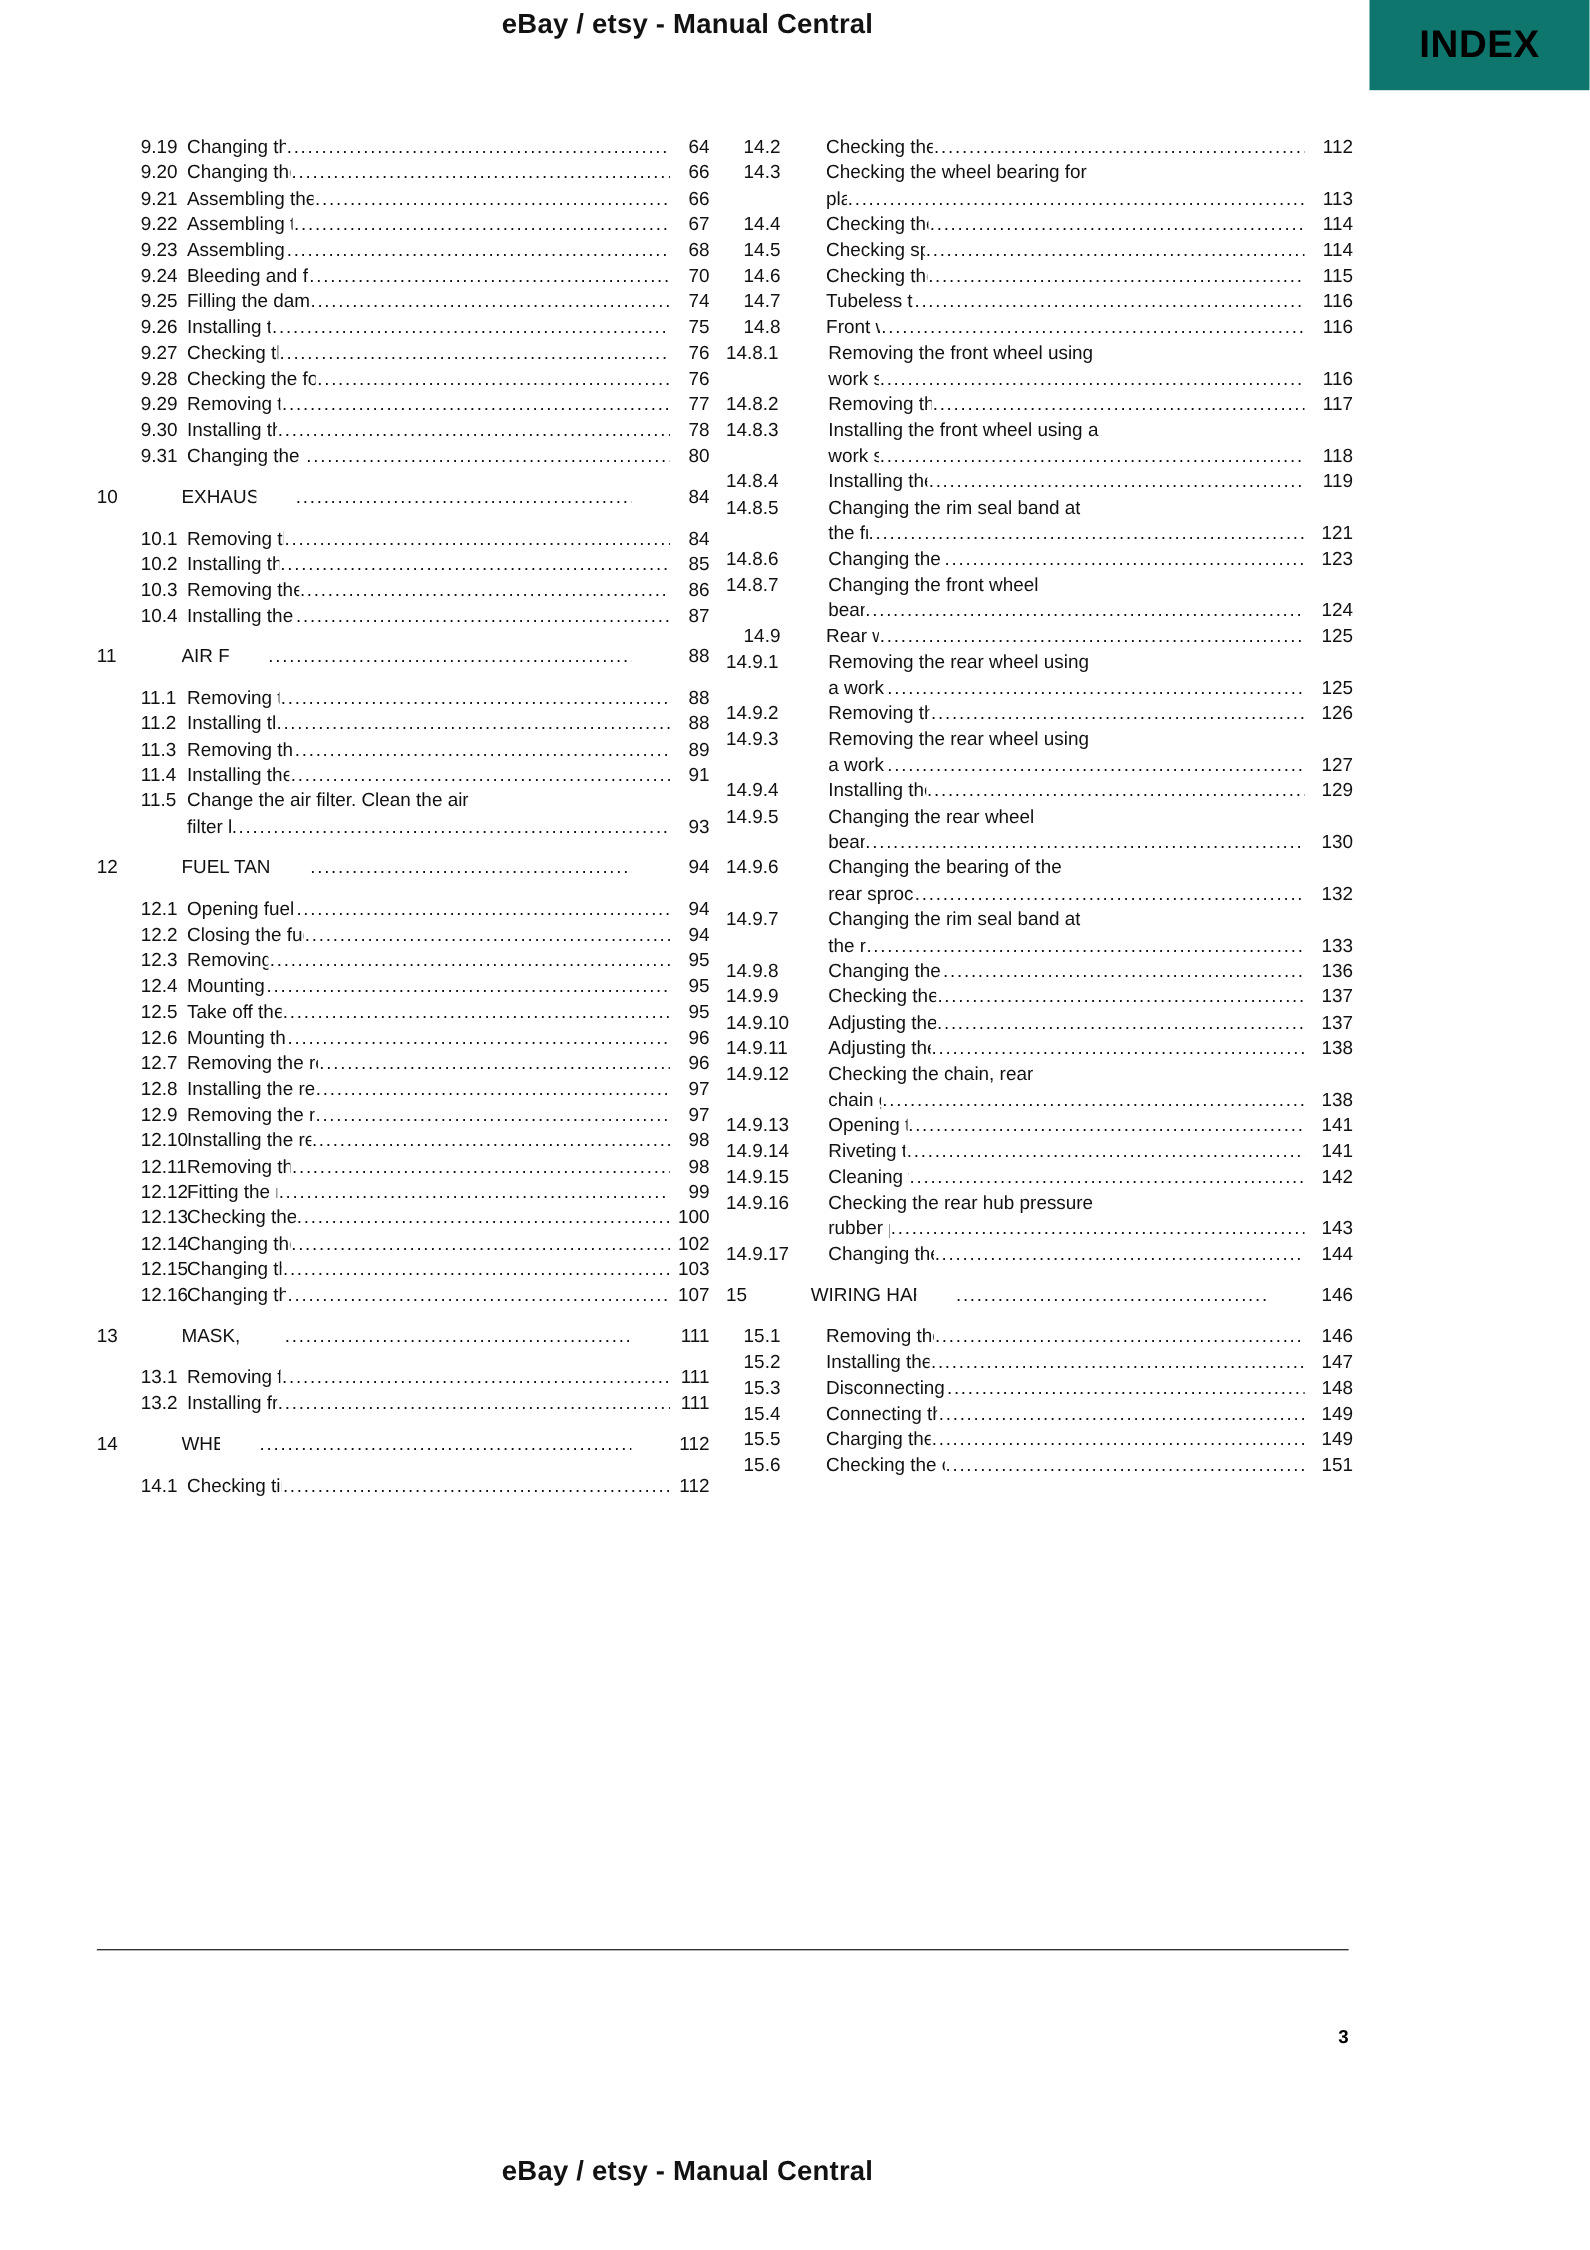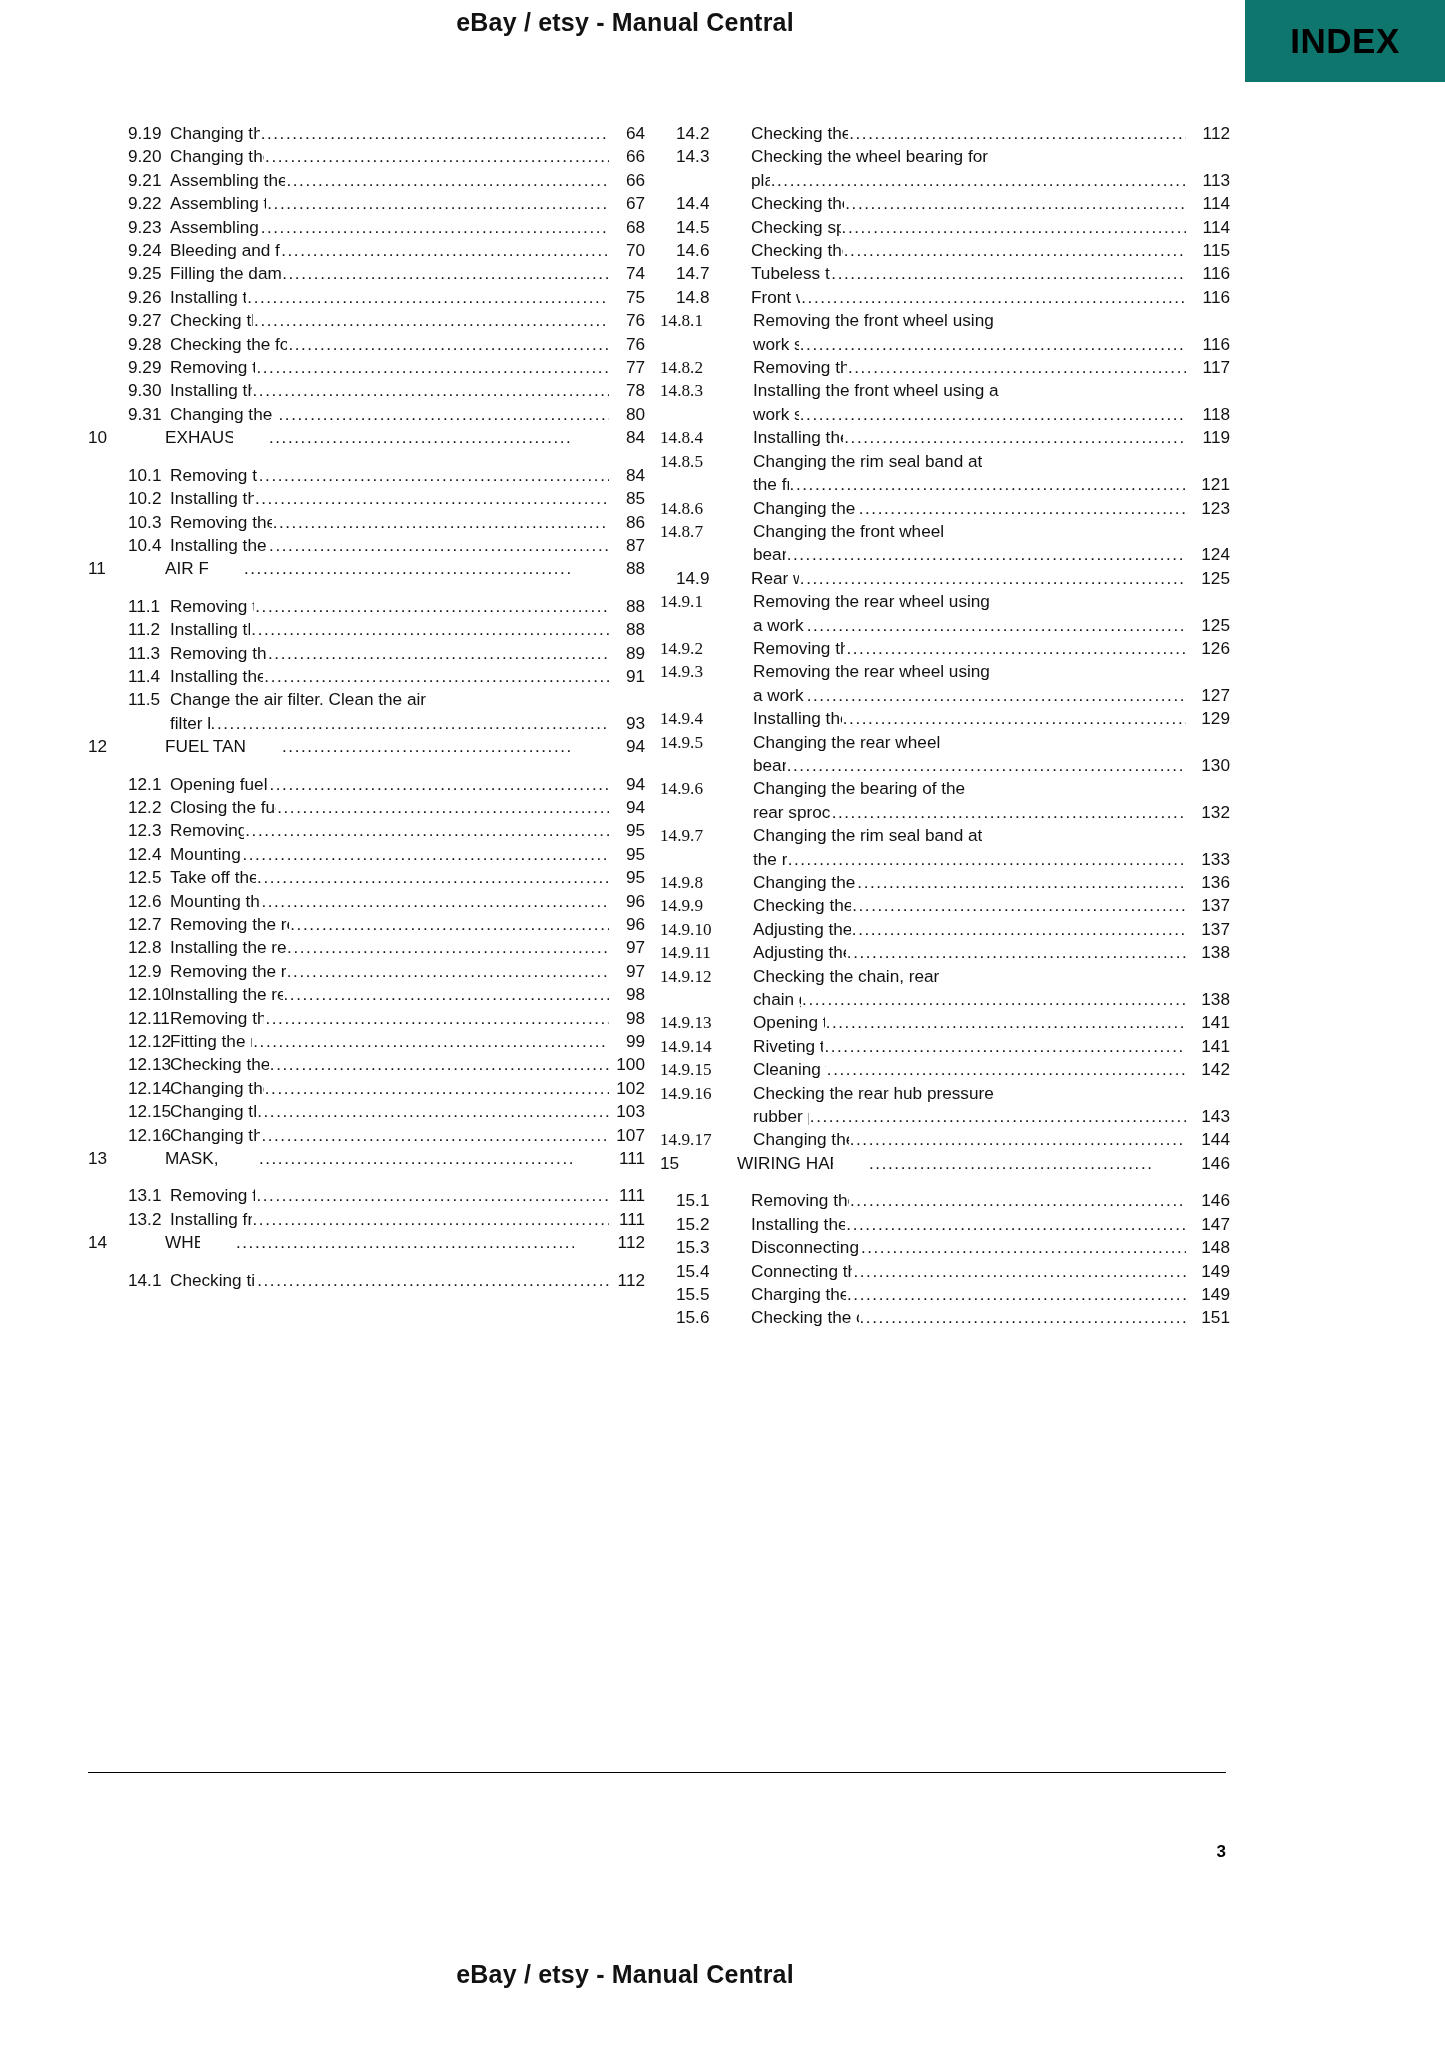--- a/index.html
+++ b/index.html
@@ -79,36 +79,37 @@
   
   .toc-row {
     display: flex;
     align-items: baseline;
     font-size: 17.2px;
     line-height: 23.4px;
     color: #111111;
     white-space: nowrap;
   }
   .toc-row.chapter {
+    margin-top: 14px;
     margin-bottom: 14px;
     gap: 35px;
   }
   .toc-num {
     flex: 0 0 auto;
     text-align: left;
   }
   
   .left .toc-row.chapter .toc-num { width: 42px; }
   .left .toc-row.section .toc-num { width: 42px; margin-left: 40px; }
   .left .toc-row.section.cont .toc-num { width: 42px; margin-left: 40px; }
 
   
   .right .toc-row.chapter .toc-num { width: 42px; }
   .right .toc-row.section .toc-num { width: 75px; margin-left: 16px; }
-  .right .toc-row.sub .toc-num { width: 75px; margin-left: 0px; font-family: Liberation Serif, serif; }
+  .right .toc-row.sub .toc-num { width: 75px; margin-left: 0px; }
 
   .toc-title {
     flex: 0 1 auto;
     overflow: hidden;
     text-overflow: clip;
   }
   .right .toc-row.sub .toc-title { padding-left: 18px; }
 
   .toc-leader {
     flex: 1 1 auto;

